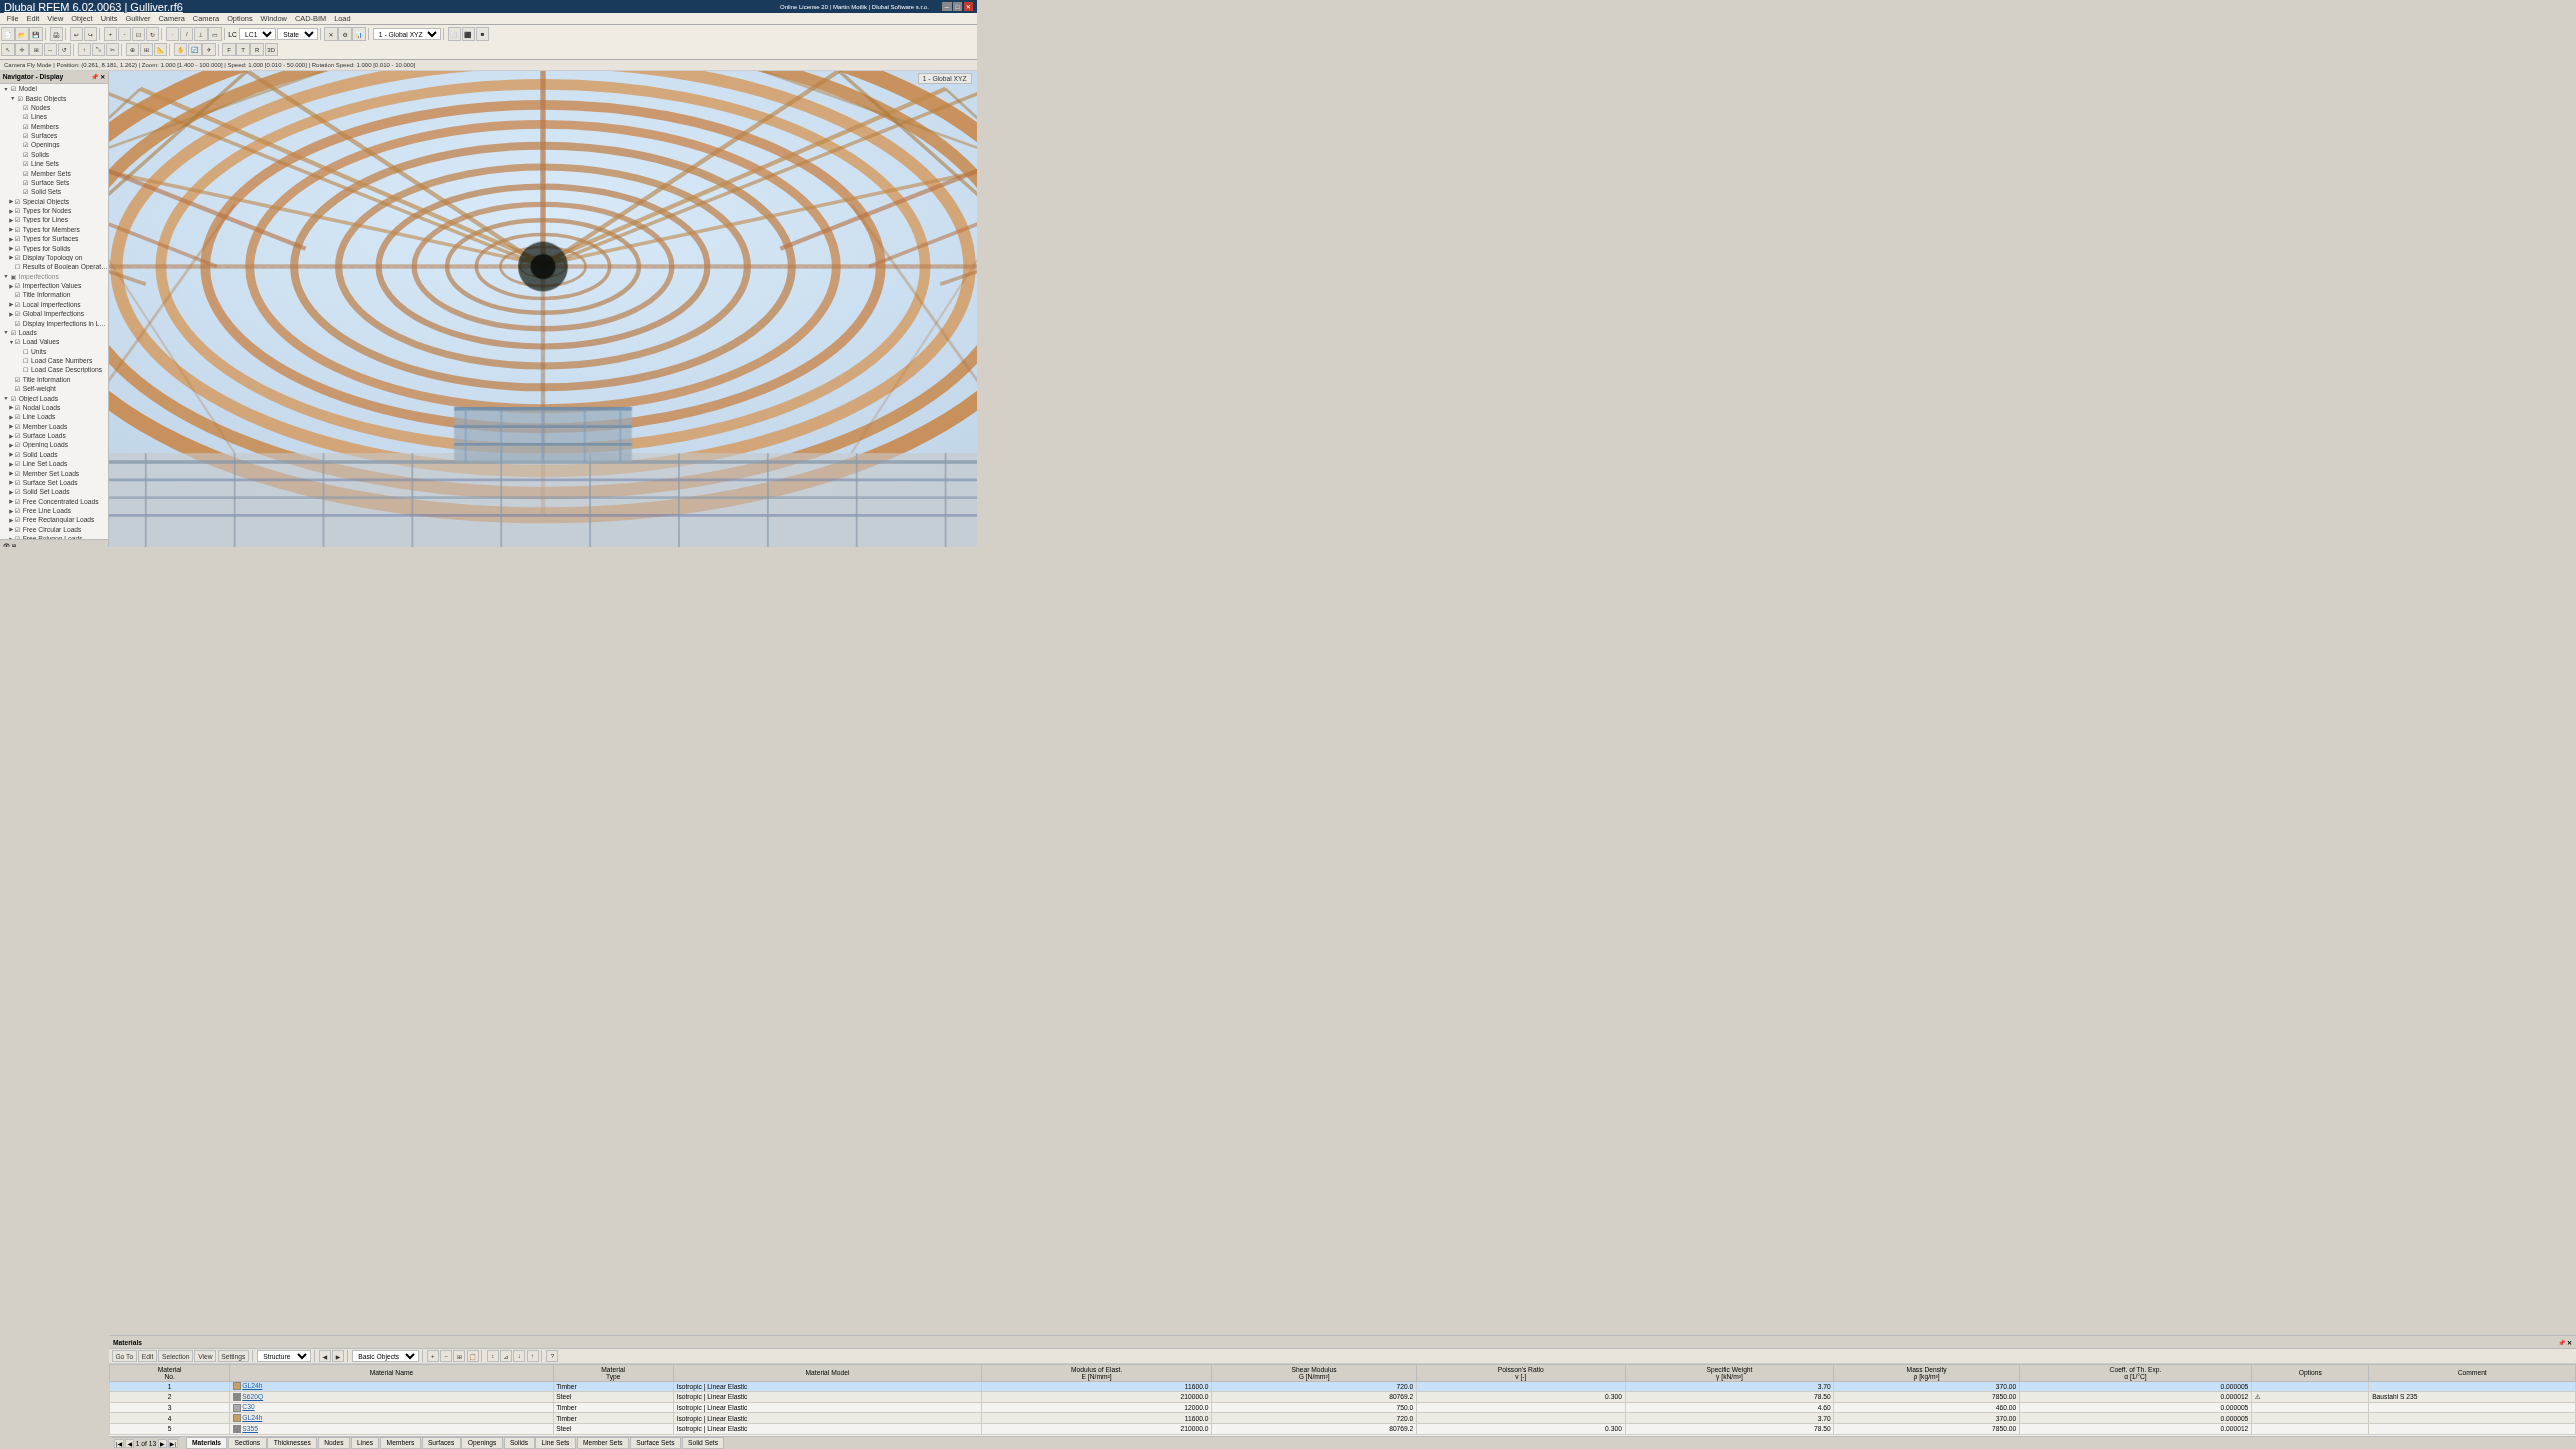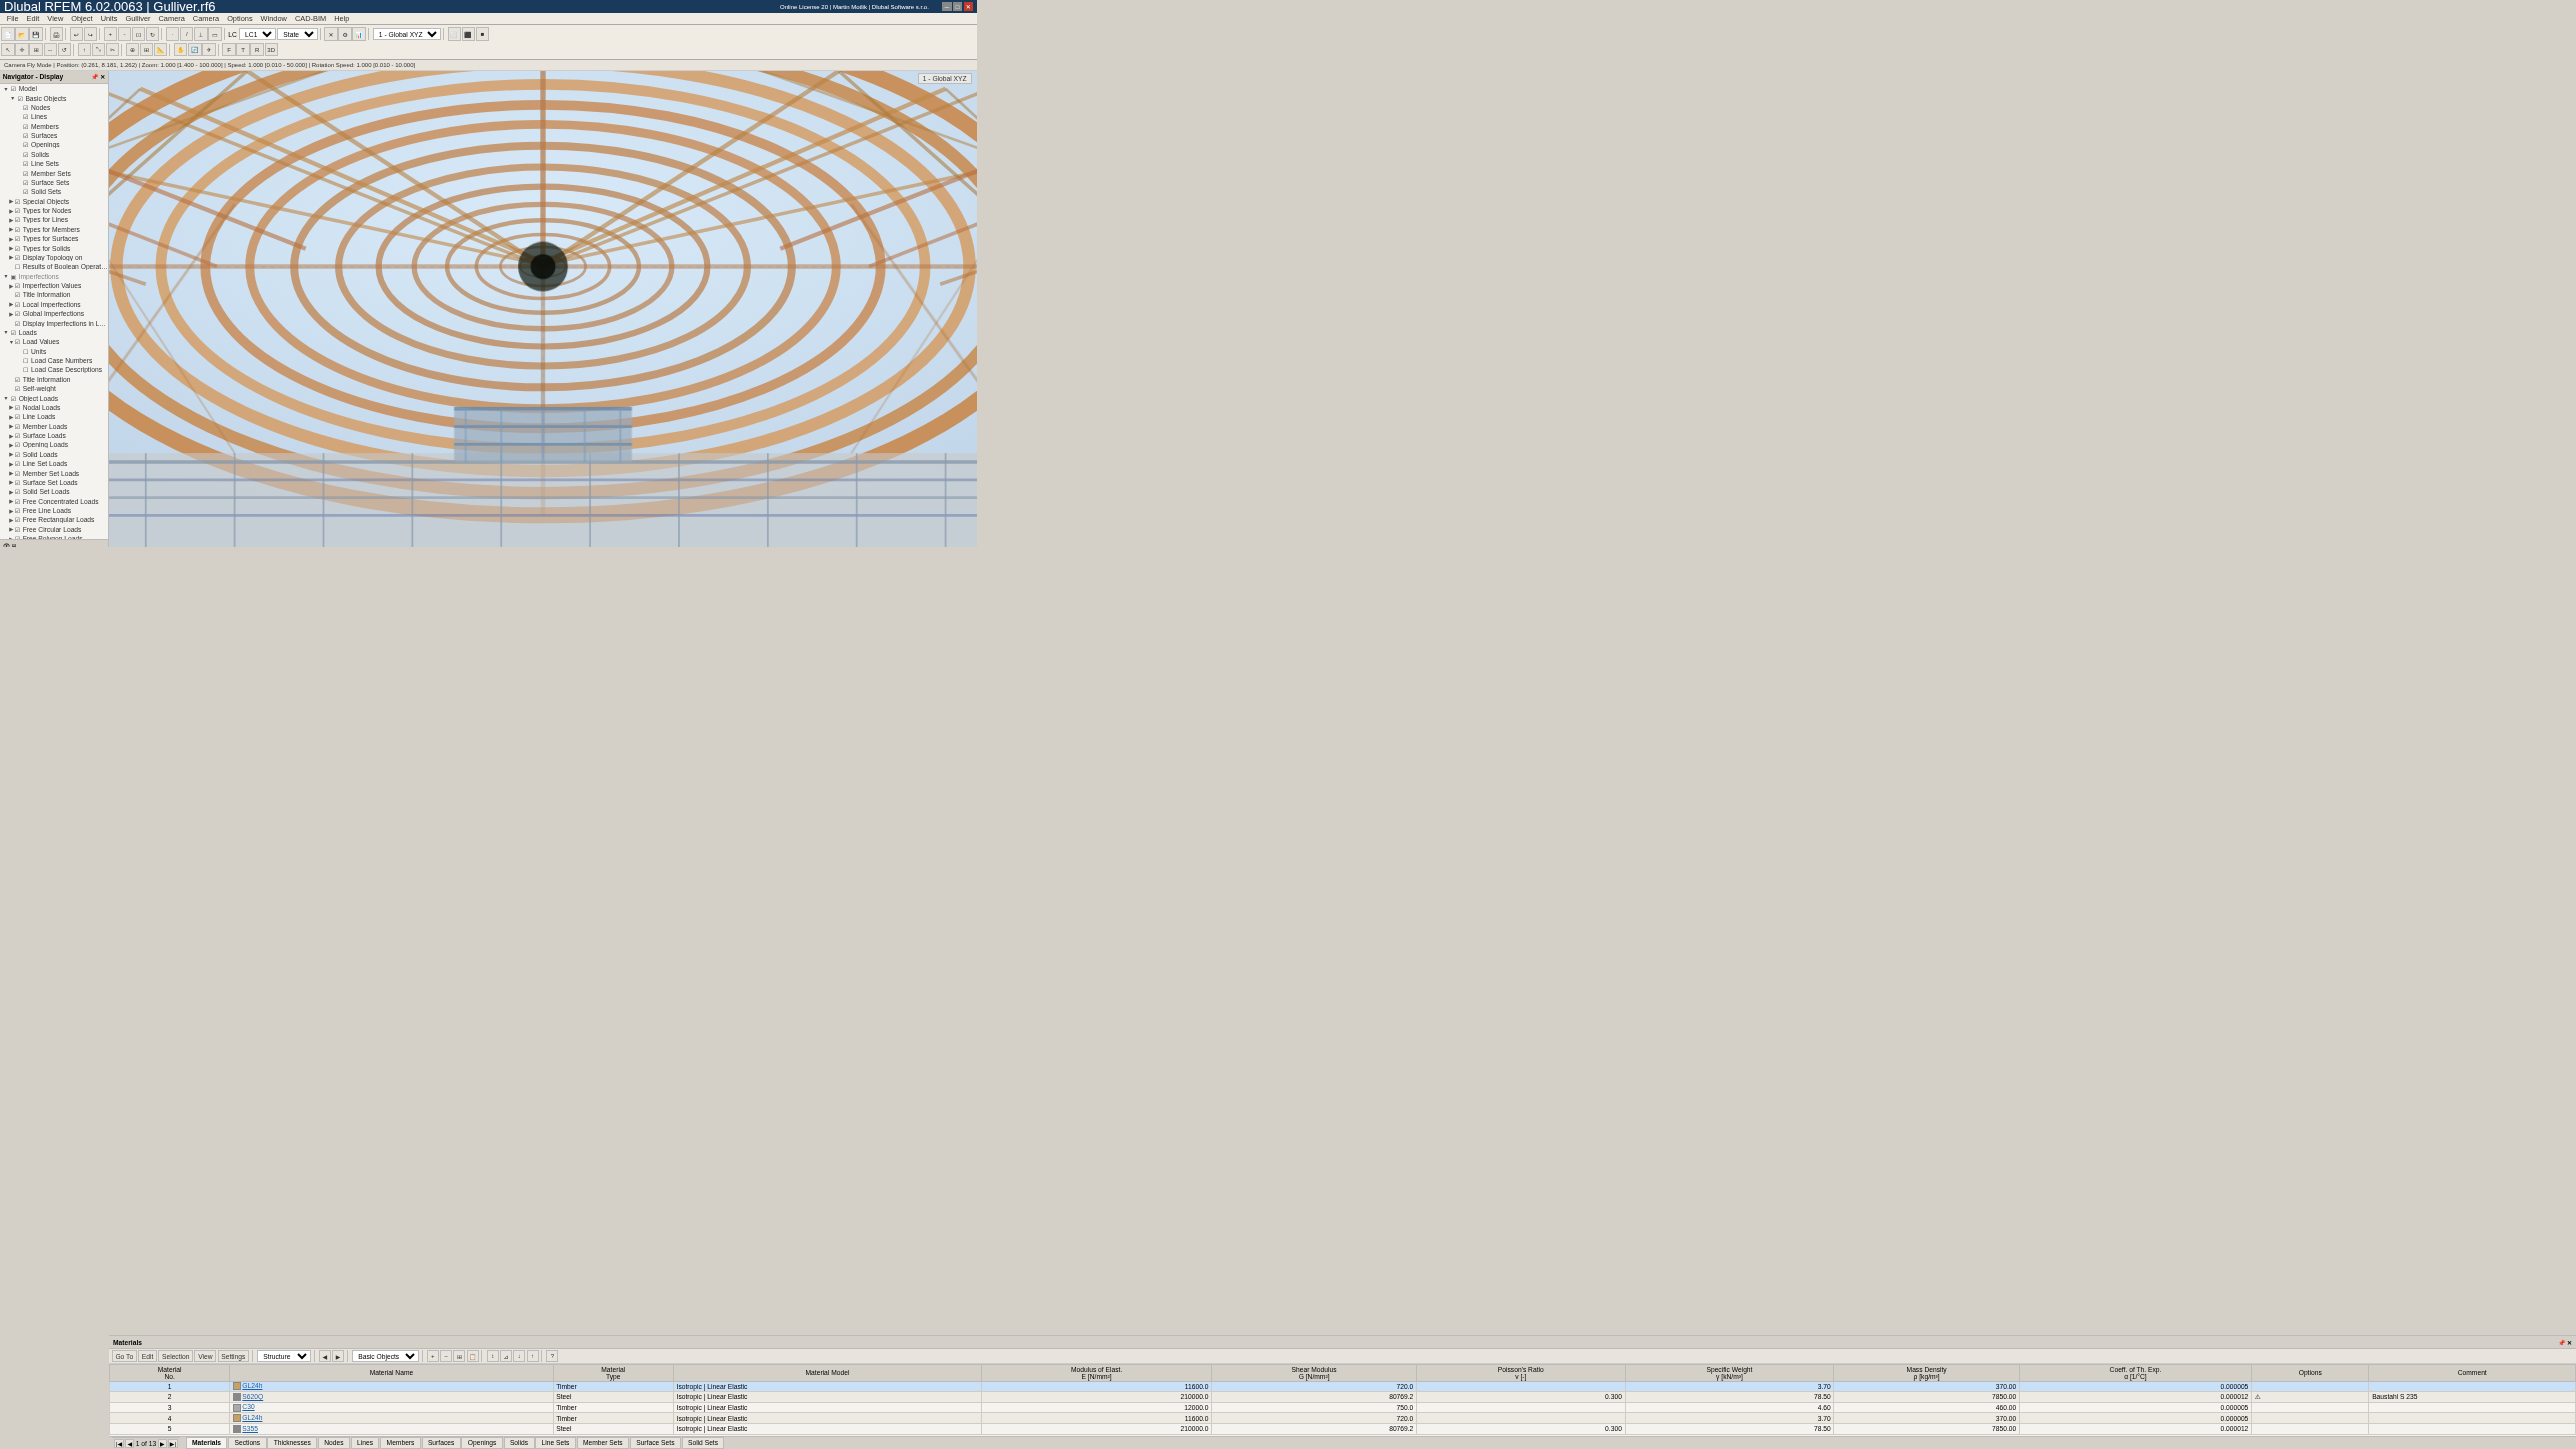--- a/index.html
+++ b/index.html
@@ -1,20 +1,20 @@
 <!DOCTYPE html>
 <html style="font-size:10.7px"><head>
   <meta charset="utf-8">
   <style>
     * { margin: 0; padding: 0; box-sizing: border-box; }
     body { font-family: 'Segoe UI', Arial, sans-serif; font-size: 7.4px; background: #d4d0c8; overflow: hidden; width: 977px; height: 547px; }
 
     
     #titlebar { background: #1a3a5c; color: white; height: 13.4px; display: flex; align-items: center; padding: 0 4px; font-size: 7.4px; justify-content: space-between; }
-    #titlebar .title { font-size: 13px; }
+    #titlebar .title { font-size: 11px; text-decoration: underline; }
     #titlebar .controls { display: flex; gap: 1.3px; }
     #titlebar .controls span { width: 9.4px; height: 9.4px; background: #888; display: inline-flex; align-items: center; justify-content: center; font-size: 6px; cursor: pointer; color: white; }
     #titlebar .controls span:last-child { background: #c0392b; }
 
     
     #menubar { background: #f0ece4; height: 12px; display: flex; align-items: center; padding: 0 2.7px; border-bottom: 0.7px solid #aaa; }
     #menubar span { padding: 0 4px; cursor: pointer; font-size: 7.4px; color: #333; }
 
     
     #toolbars { background: #f0ece4; border-bottom: 0.7px solid #aaa; padding: 1.3px; }
@@ -111,21 +111,21 @@
   <span>Edit</span>
   <span>View</span>
   <span>Object</span>
   <span>Units</span>
   <span>Gulliver</span>
   <span>Camera</span>
   <span>Camera</span>
   <span>Options</span>
   <span>Window</span>
   <span>CAD-BIM</span>
-  <span>Help</span>
+  <span>Load</span>
 </div>
 
 <div id="toolbars">
   <div class="toolbar-row">
 
     <span class="tb-btn">📄</span>
     <span class="tb-btn">📂</span>
     <span class="tb-btn">💾</span>
     <span class="tb-sep"></span>
     <span class="tb-btn">🖨</span>

